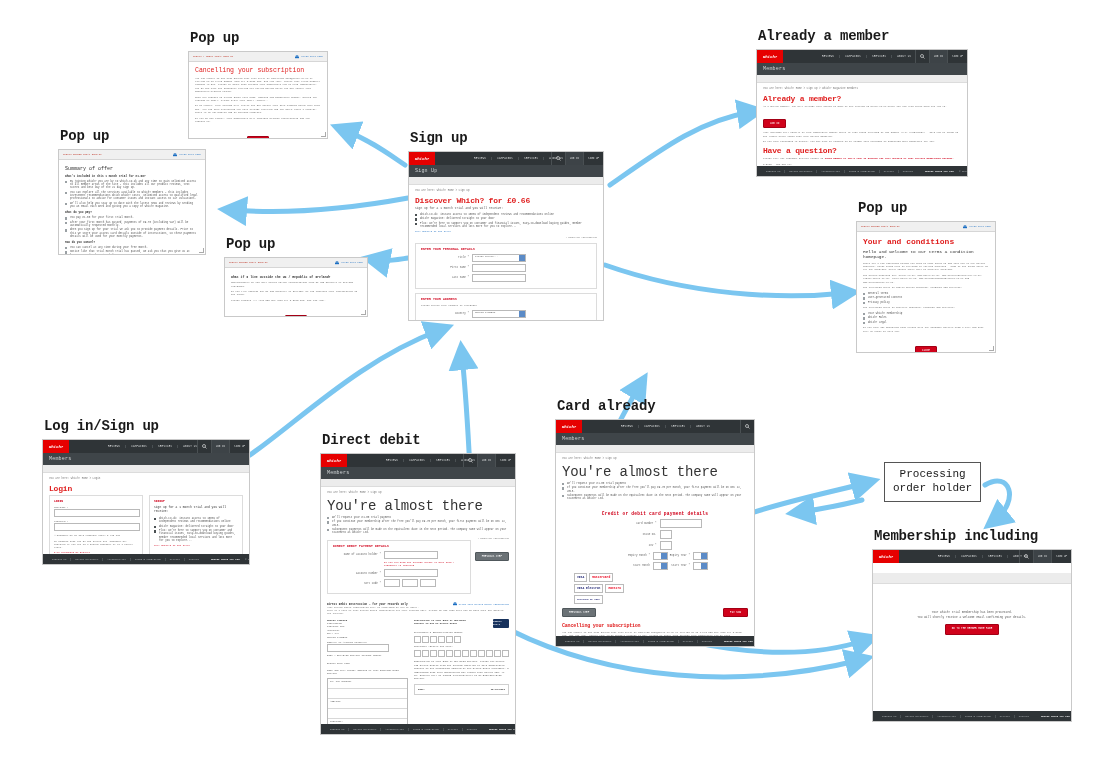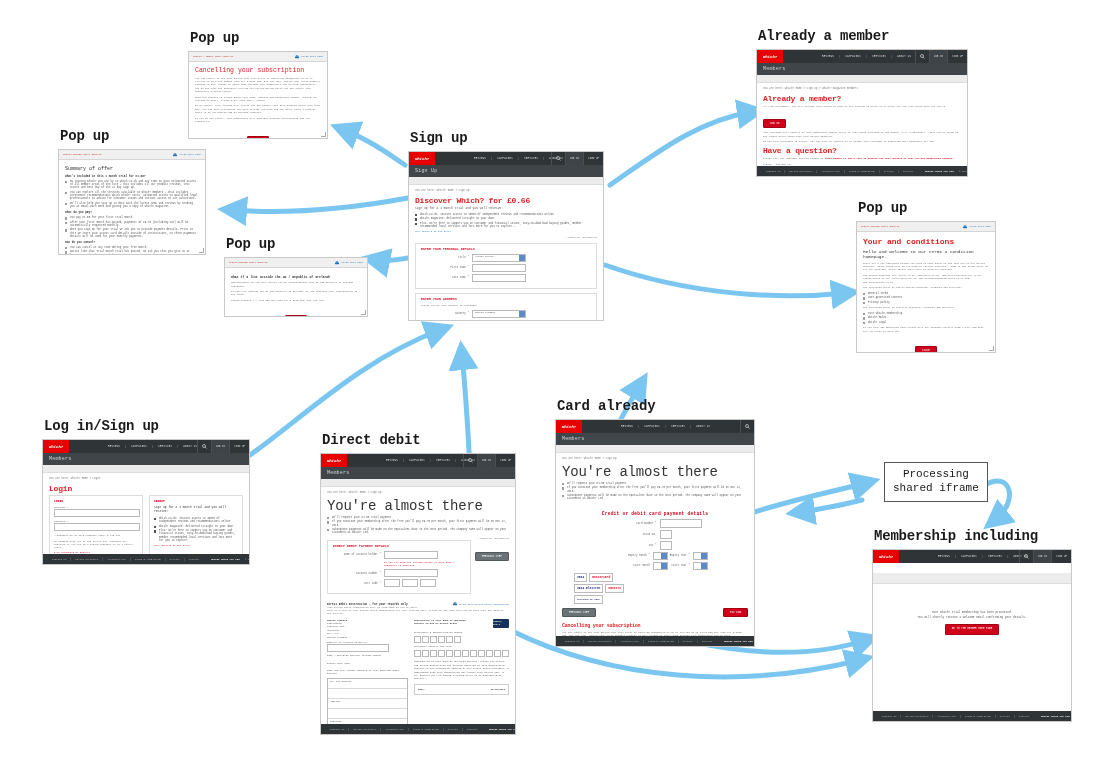--- a/index.html
+++ b/index.html
@@ -684,21 +684,21 @@
         <span>Terms &amp; conditions</span>
         <span>Privacy</span>
         <span>Cookies</span>
         <span class="fr" style="border:none;"><span>Which? works for you</span> <i>© Which? 2013</i></span>
       </div>
     </div>
   </div>
 
   <div class="group" style="left:884px;top:462px;">
     <div class="notebox">Processing
-shared iframe</div>
+order holder</div>
   </div>
 
   <div class="group" style="left:872px;top:528px;width:200px;">
     <div class="grp-title">Membership including</div>
     <div class="screen" style="width:200px;height:173px;">
       <div class="navbar">
         <div class="logo">Which?</div>
         <div class="navlinks">
           <span>REVIEWS</span>
           <span>CAMPAIGNS</span>

